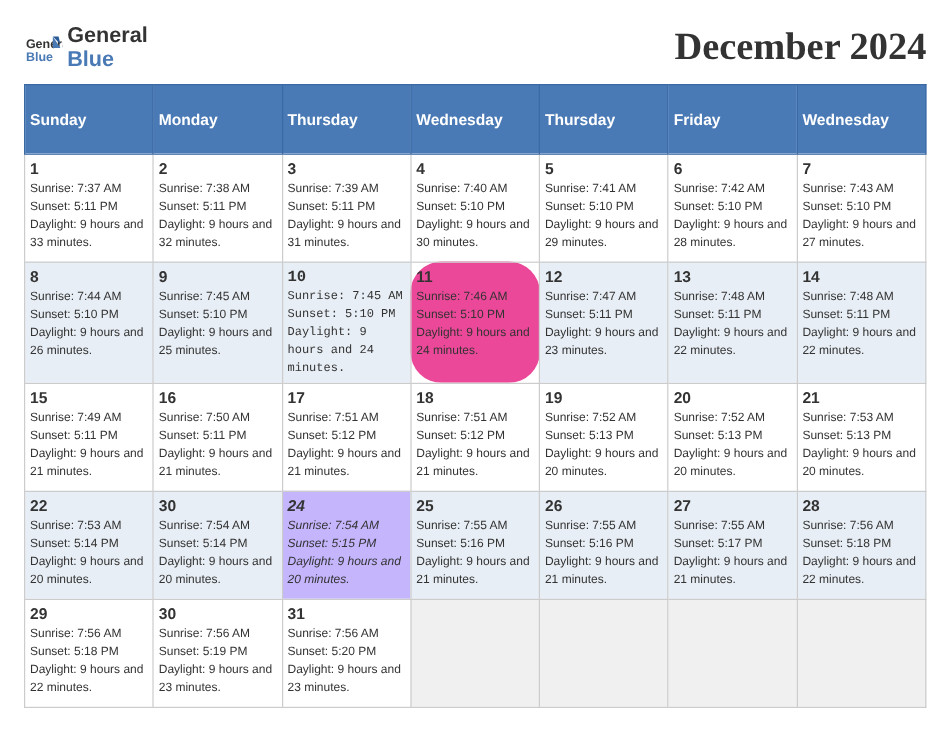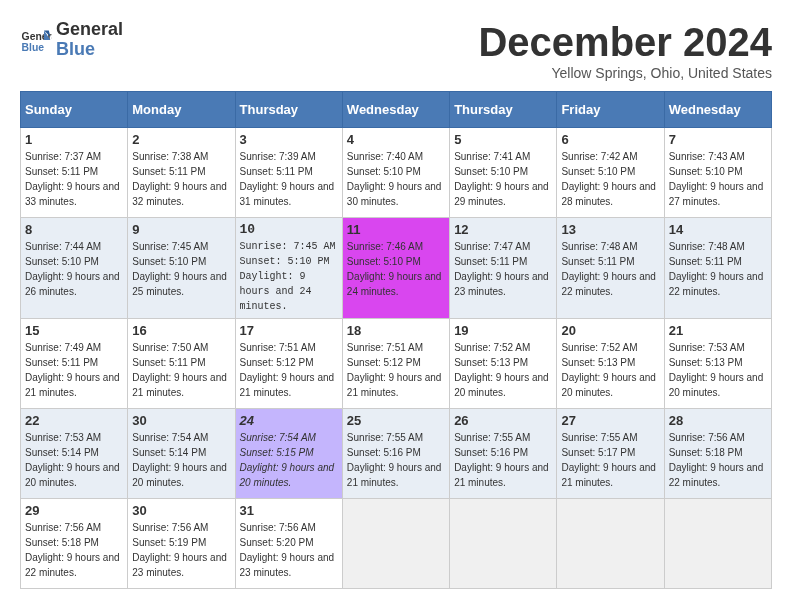--- a/index.html
+++ b/index.html
@@ -27,39 +27,40 @@
       color: #333;
       line-height: 1.1;
     }
     .logo-text span { display: block; }
     .logo-icon {
       width: 32px;
       height: 32px;
     }
     .title-block { text-align: right; }
     .month-title {
-      font-size: 40px;
+      font-size: 32px;
       font-weight: bold;
       color: #333;
+      font-family: Liberation Serif, serif;
     }
     .location {
       font-size: 14px;
       color: #555;
     }
     table {
       width: 100%;
       border-collapse: collapse;
       table-layout: fixed;
     }
     th {
       background: #4a7ab5;
       color: #fff;
       font-size: 13px;
       font-weight: bold;
-      padding: 10px 4px;
+      padding: 21px 4px;
       text-align: left;
       border: 1px solid #3a6aa5;
     }
     td {
       border: 1px solid #ccc;
       vertical-align: top;
       padding: 4px;
       font-size: 10px;
       color: #333;
       height: 90px;
@@ -85,21 +86,20 @@
       <polygon points="30,8 38,20 30,20" fill="#4a7ab5"></polygon>
       <polygon points="30,8 36,8 38,16" fill="#2a5a95"></polygon>
     </svg>
     <div class="logo-text">
       <span>General</span>
       <span style="color:#4a7ab5">Blue</span>
     </div>
   </div>
   <div class="title-block">
     <div class="month-title">December 2024</div>
-    <div class="location">Yellow Springs, Ohio, United States</div>
   </div>
 </div>
 
 <table>
   <thead>
     <tr>
       <th>Sunday</th>
       <th>Monday</th>
       <th>Thursday</th>
       <th>Wednesday</th>
@@ -145,21 +145,21 @@
         <span class="day-info">Sunrise: 7:44 AM<br>Sunset: 5:10 PM<br>Daylight: 9 hours and 26 minutes.</span>
       </td>
         <td style="background: rgb(232, 238, 245);">
         <span class="day-num">9</span>
         <span class="day-info">Sunrise: 7:45 AM<br>Sunset: 5:10 PM<br>Daylight: 9 hours and 25 minutes.</span>
       </td>
         <td style="background: rgb(232, 238, 245); font-family: Liberation Mono, monospace;">
         <span class="day-num">10</span>
         <span class="day-info">Sunrise: 7:45 AM<br>Sunset: 5:10 PM<br>Daylight: 9 hours and 24 minutes.</span>
       </td>
-        <td style="background: #d946ef;">
+        <td style="background: #ec4899; border-radius: 26px;">
         <span class="day-num">11</span>
         <span class="day-info">Sunrise: 7:46 AM<br>Sunset: 5:10 PM<br>Daylight: 9 hours and 24 minutes.</span>
       </td>
         <td style="background: rgb(232, 238, 245);">
         <span class="day-num">12</span>
         <span class="day-info">Sunrise: 7:47 AM<br>Sunset: 5:11 PM<br>Daylight: 9 hours and 23 minutes.</span>
       </td>
         <td style="background: rgb(232, 238, 245);">
         <span class="day-num">13</span>
         <span class="day-info">Sunrise: 7:48 AM<br>Sunset: 5:11 PM<br>Daylight: 9 hours and 22 minutes.</span>

